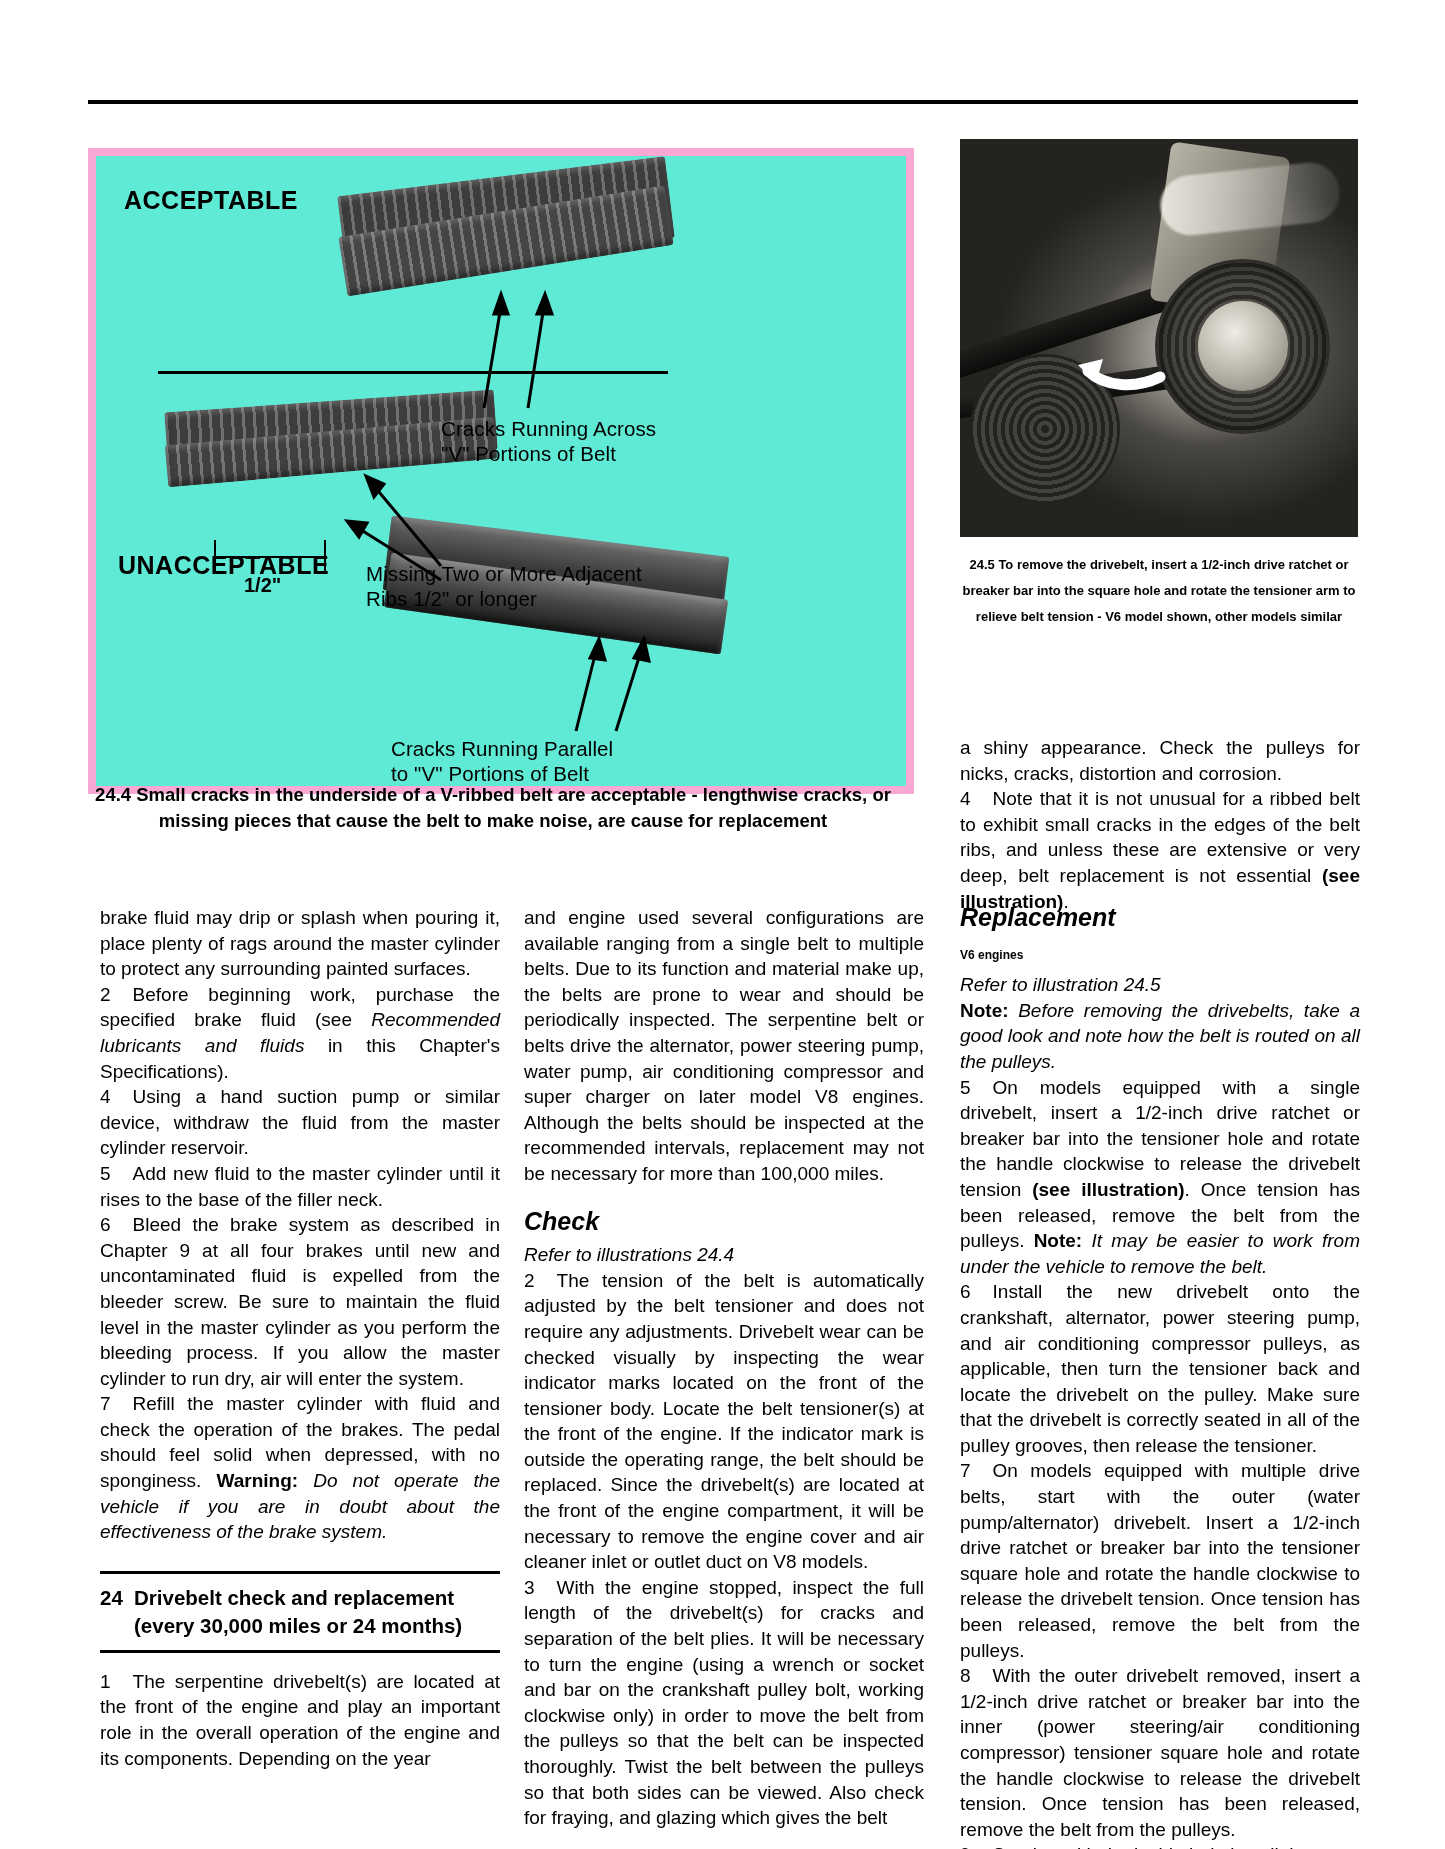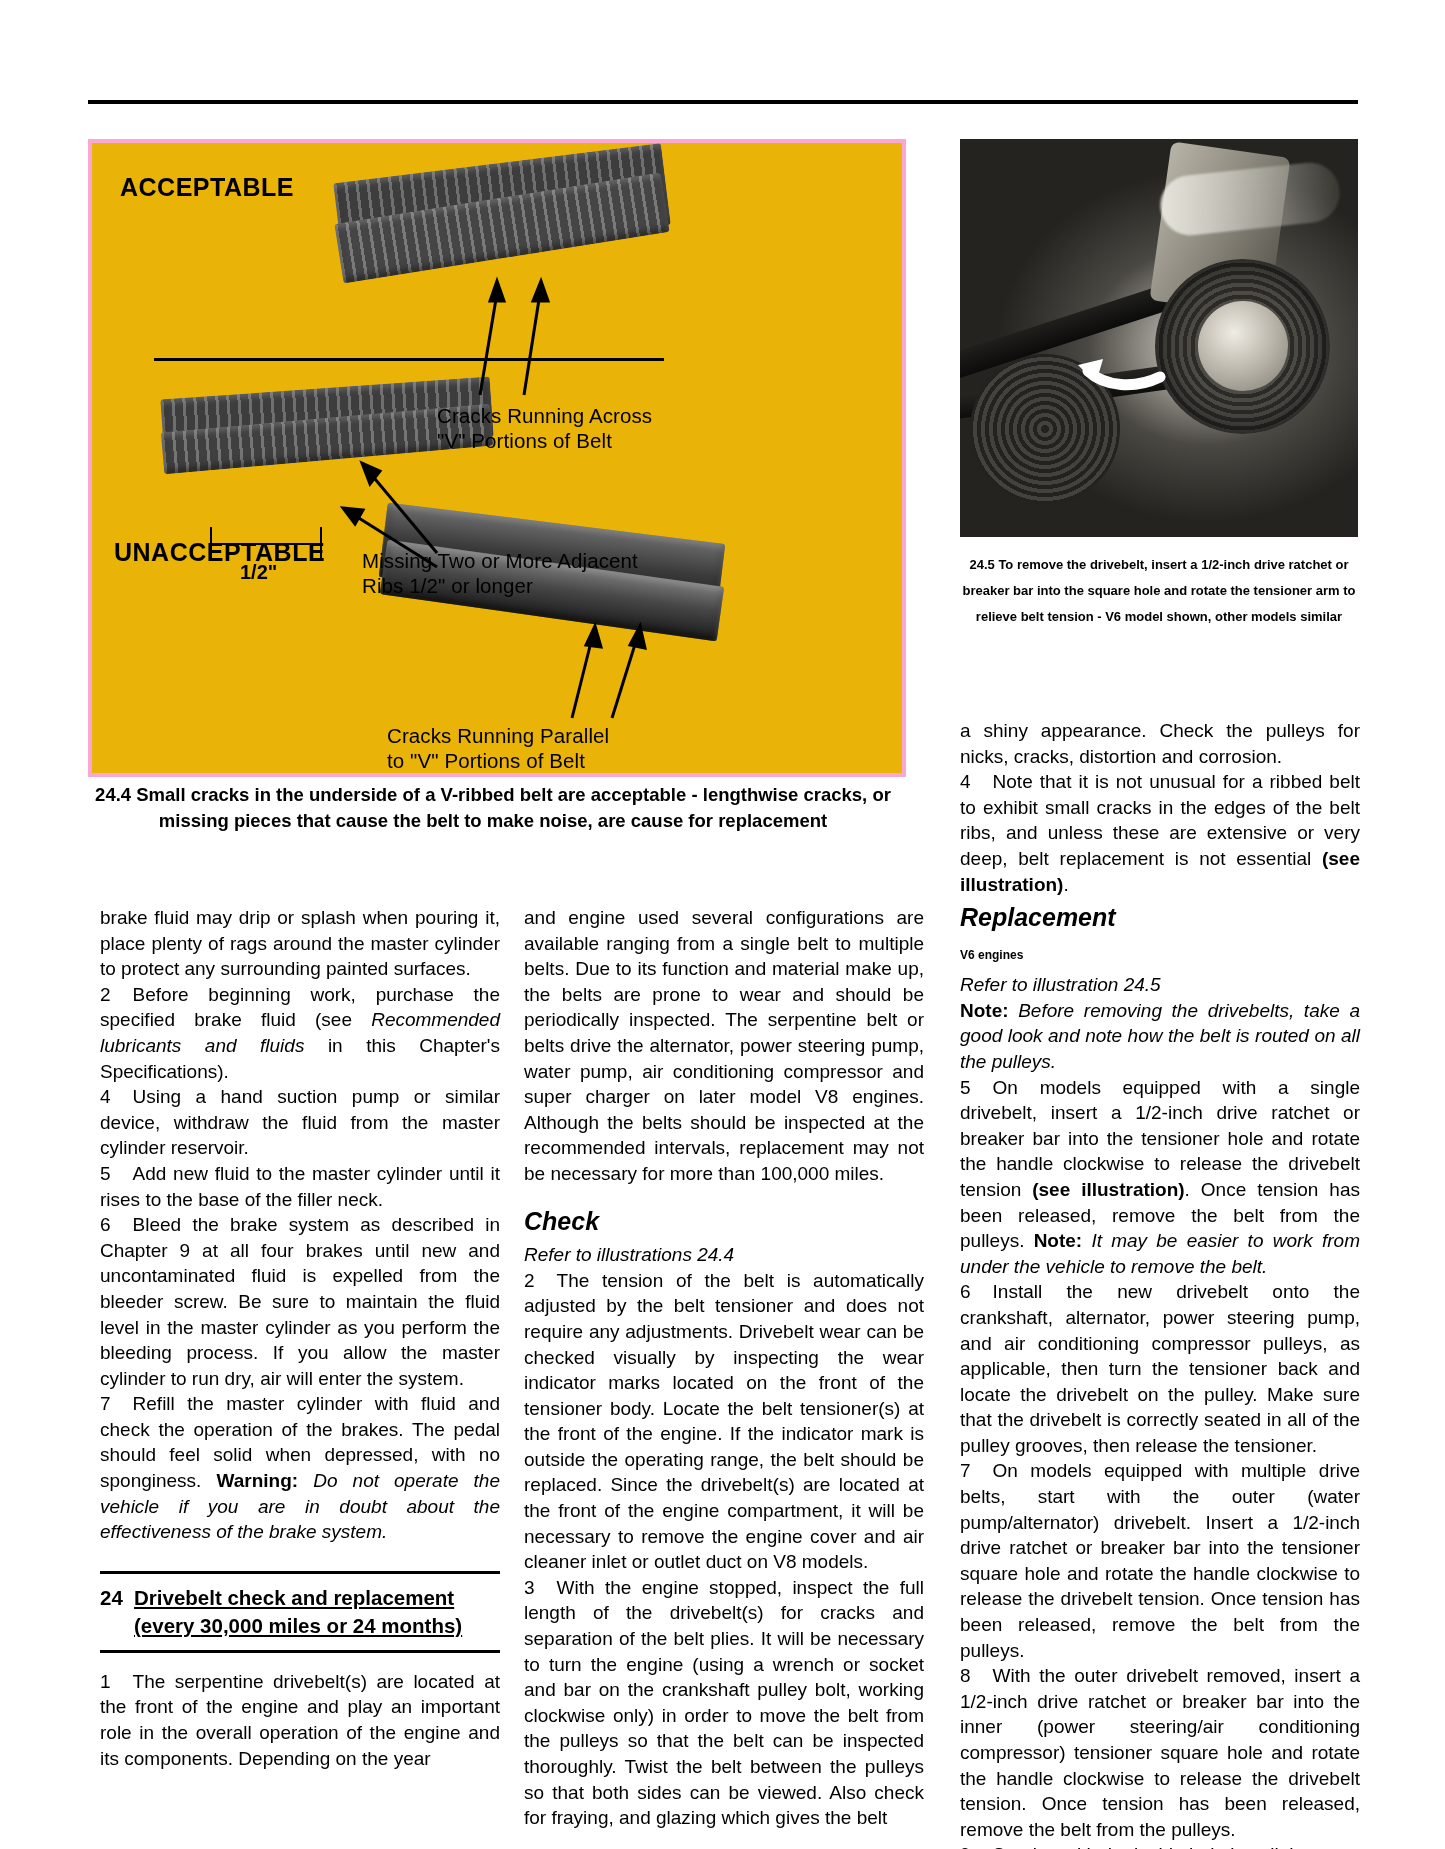--- a/index.html
+++ b/index.html
@@ -53,25 +53,25 @@
     top: 100px;
     width: 1270px;
     height: 4px;
     background: #000;
   }
 
   
   .fig-box {
     position: absolute;
     left: 88px;
-    top: 139px;
+    top: 148px;
     width: 810px;
     height: 630px;
-    border: 4px solid #f9a8d4;
-    background: #eab308;
+    border: 8px solid #f9a8d4;
+    background: #5eead4;
     overflow: hidden;
   }
   .fig-label {
     position: absolute;
     font-weight: bold;
     font-size: 25px;
     letter-spacing: 0.5px;
   }
   .acceptable-lbl { left: 28px; top: 30px; }
   .unacceptable-lbl { left: 22px; top: 395px; }
@@ -267,21 +267,21 @@
   
   .col {
     position: absolute;
     font-size: 19px;
     line-height: 25.6px;
     text-align: justify;
   }
   .col p { margin: 0; }
   .col-right-top {
     left: 960px;
-    top: 718px;
+    top: 735px;
     width: 400px;
   }
   .col1 { left: 100px; top: 905px; width: 400px; }
   .col2 { left: 524px; top: 905px; width: 400px; }
   .col3 { left: 960px; top: 905px; width: 400px; }
   .sp { display: inline-block; width: 22px; }
 
   i, .ital { font-style: italic; }
   b, .bold { font-weight: bold; }
 
@@ -305,21 +305,20 @@
   .sec-rule {
     height: 3px;
     background: #000;
     margin: 26px 0 10px 0;
   }
   .sec-title {
     font-size: 20.5px;
     font-weight: bold;
     line-height: 28px;
     margin: 0 0 10px 0;
-    text-decoration: underline;
   }
   .sec-title .sec-num { display: inline-block; width: 34px; }
   .sec-title .sec-line2 { display: block; margin-left: 34px; }
   .sec-rule2 {
     height: 3px;
     background: #000;
     margin: 8px 0 16px 0;
   }
 </style>
 </head>

